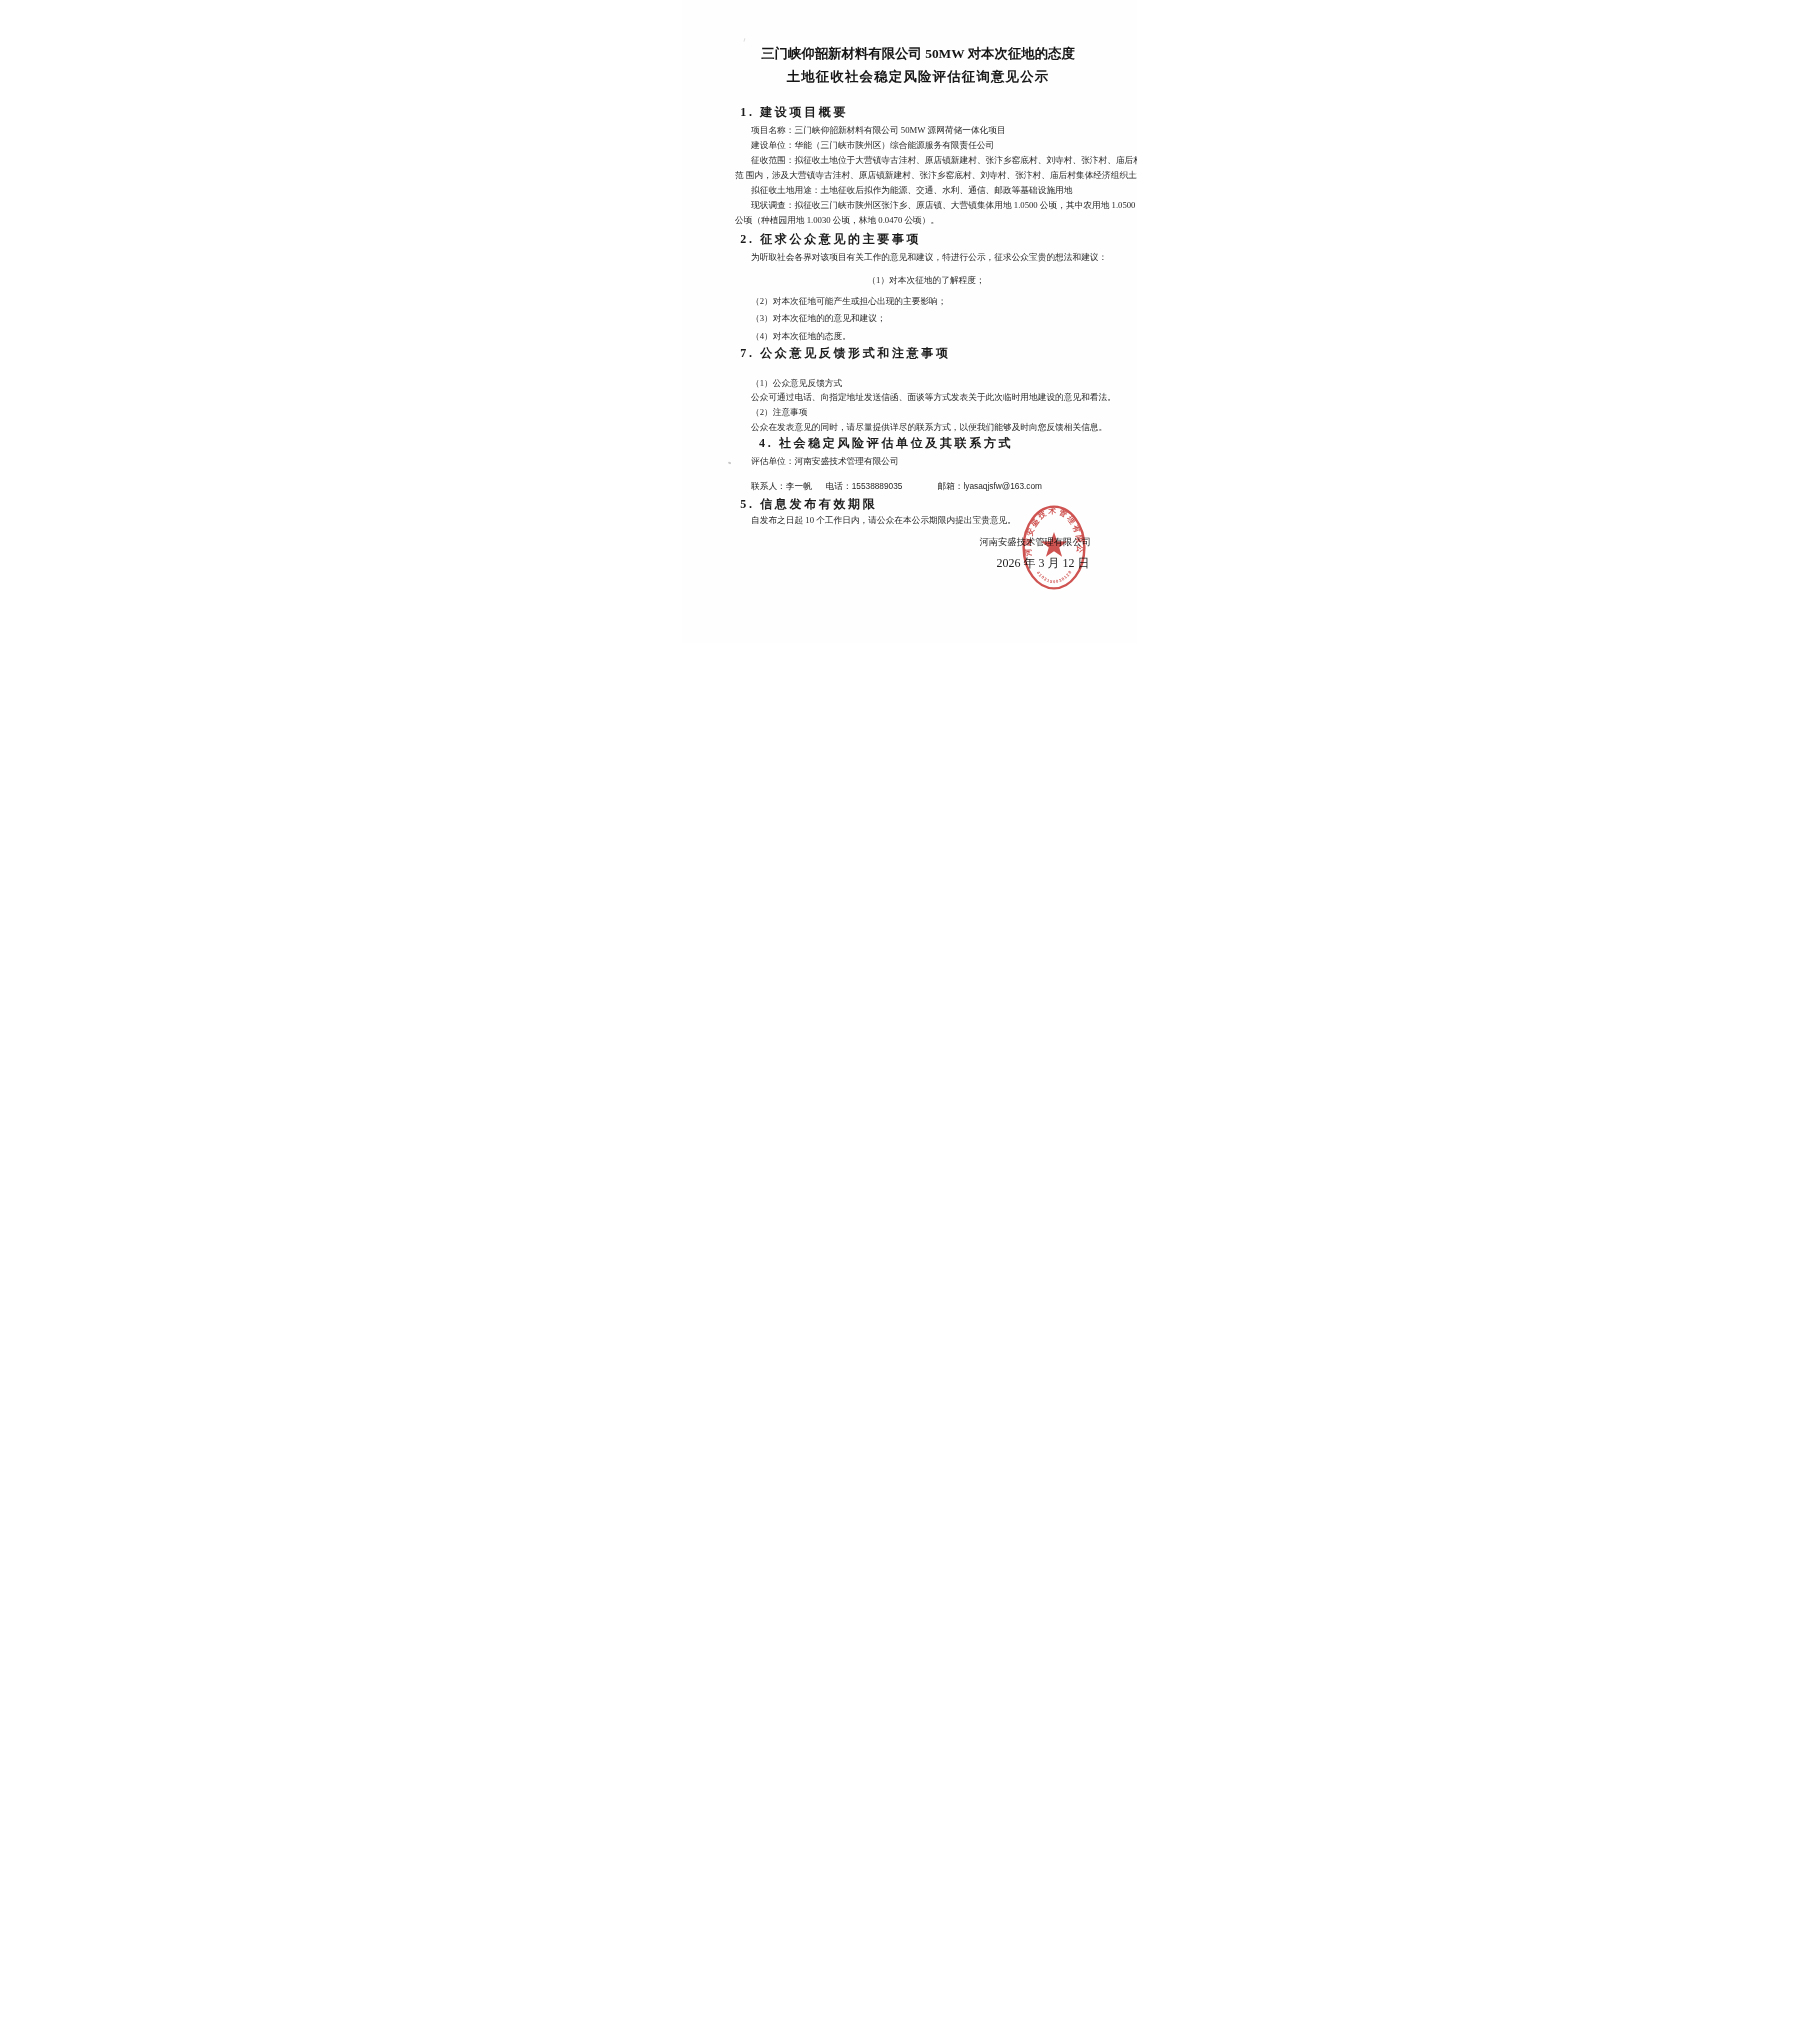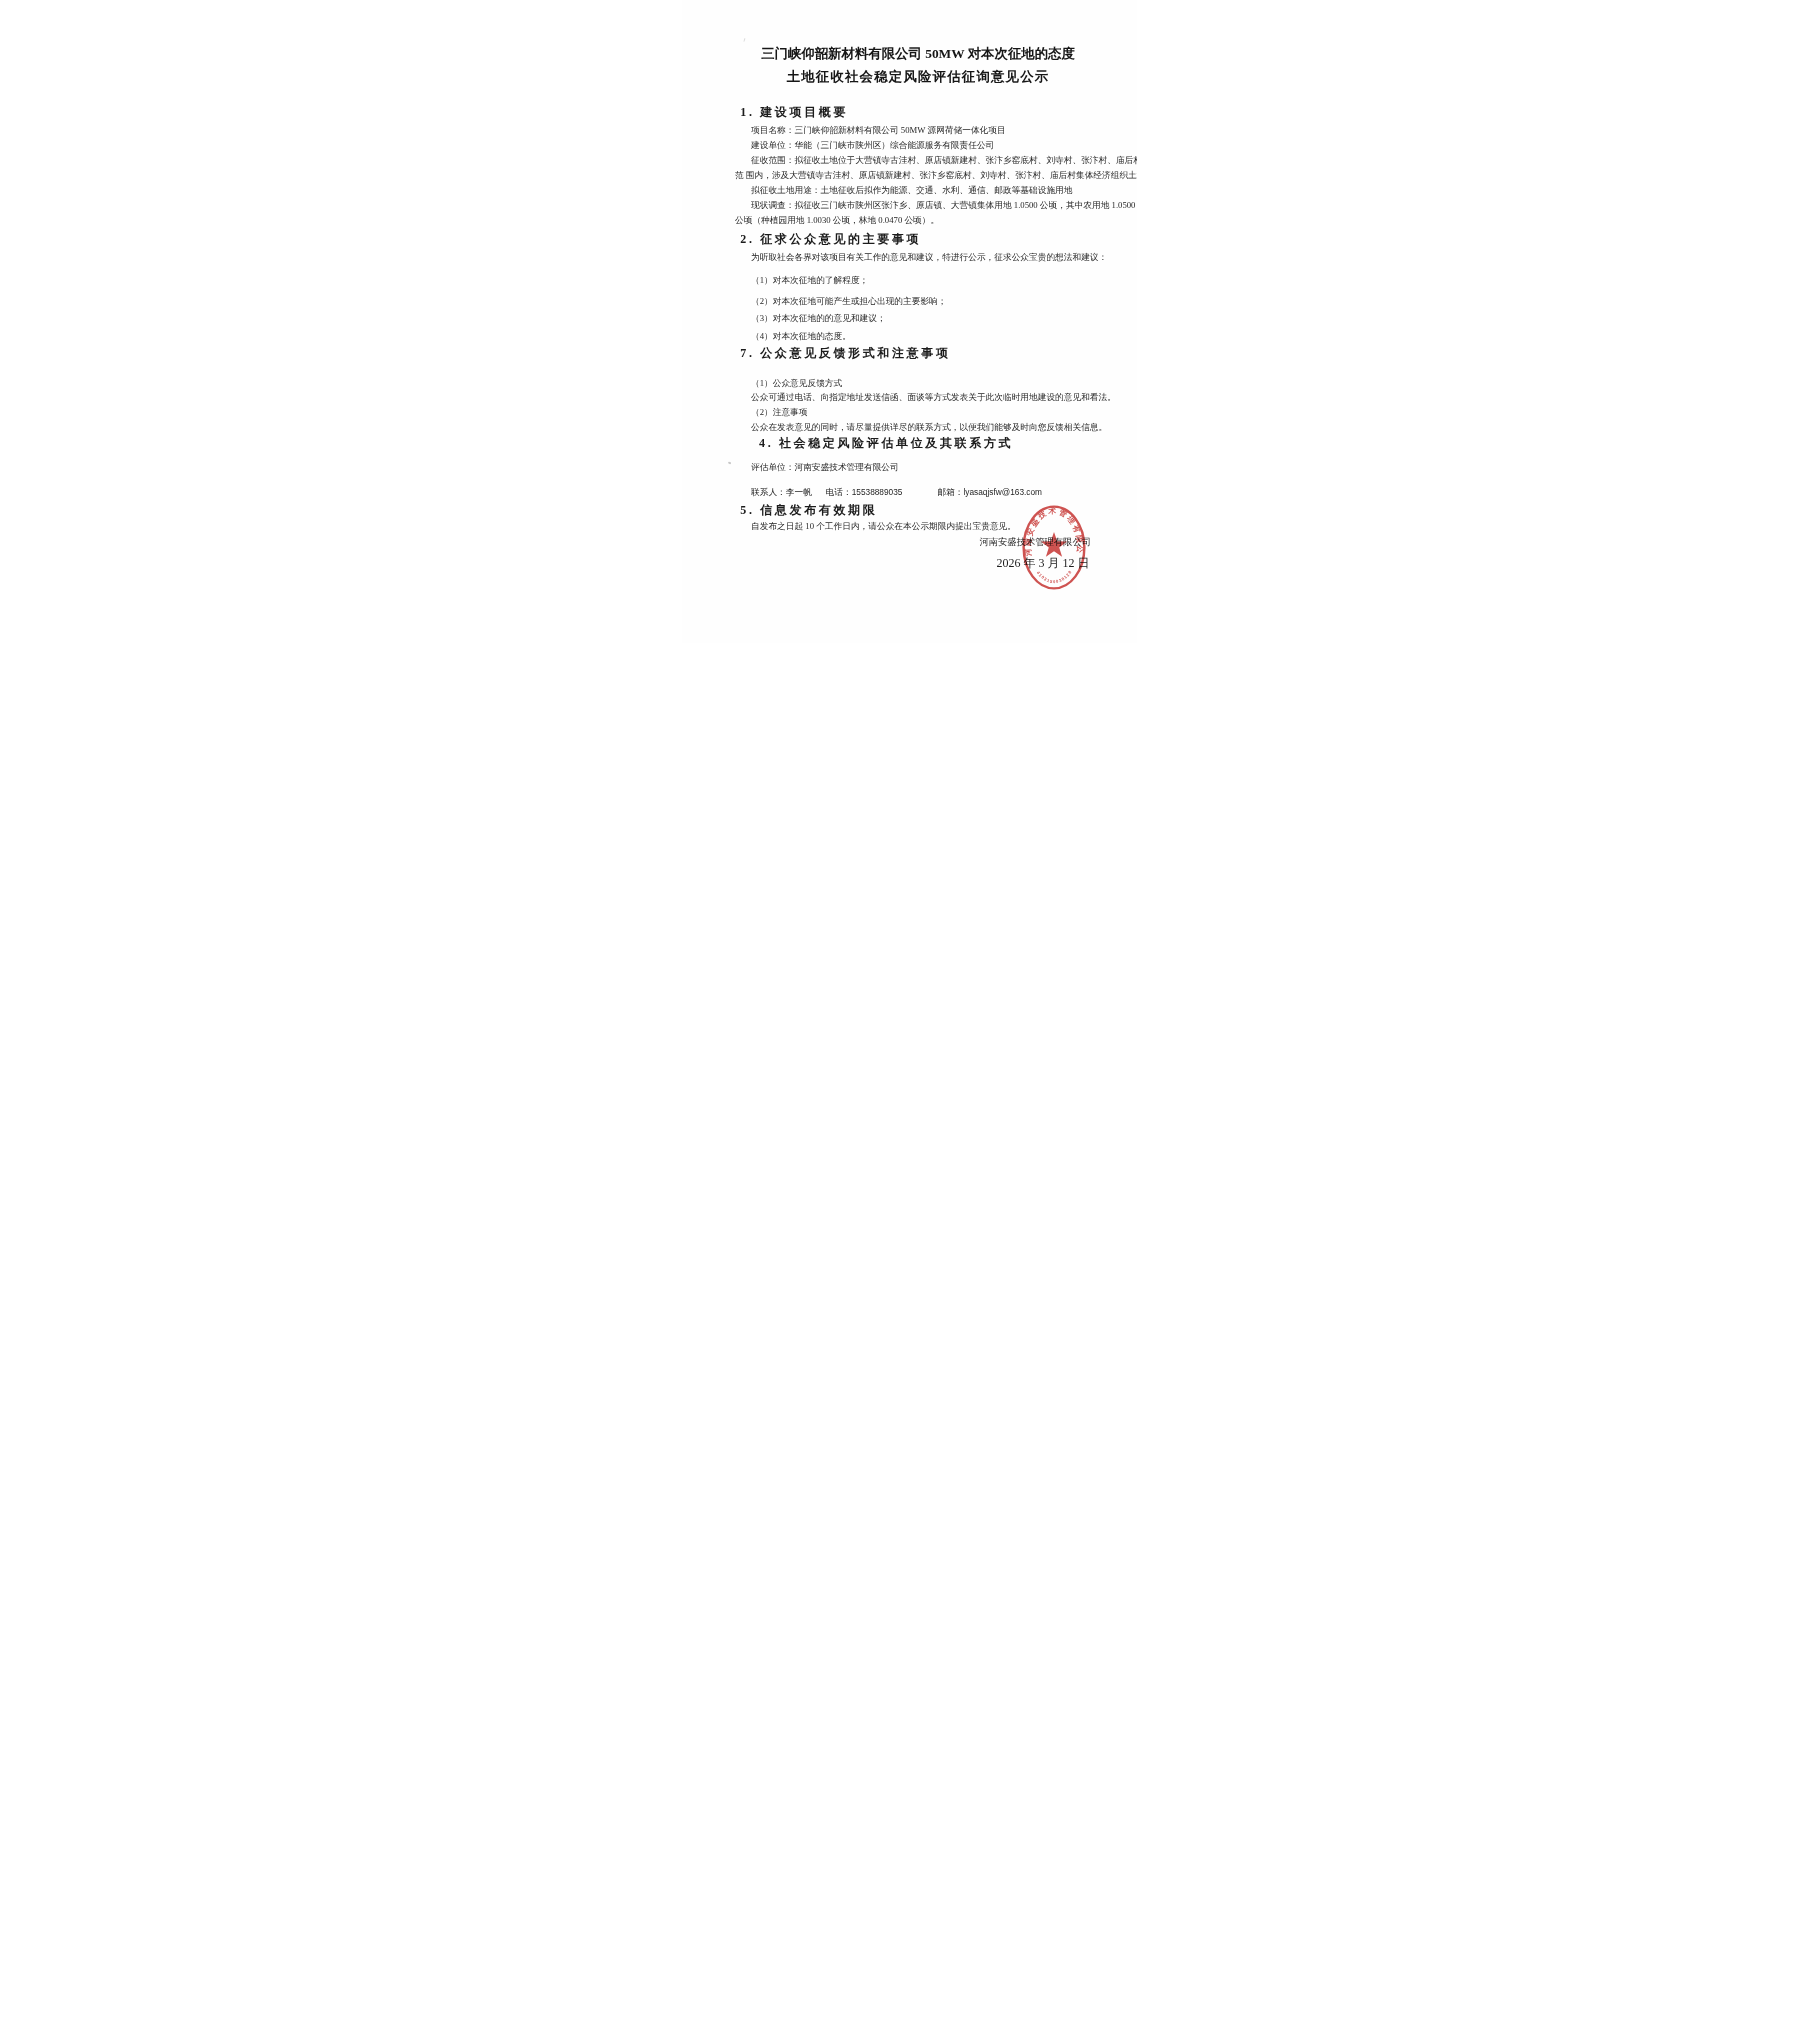--- a/index.html
+++ b/index.html
@@ -46,28 +46,28 @@
     line-height: 15px;
     white-space: nowrap;
     color: #262626;
   }
   .indent { padding-left: 16px; }
   .s3 .line { line-height: 14.6px; }
   .h1 { margin-top: 18px; }
   .s1 { margin-top: 4.9px; }
   .h2 { margin-top: 4.9px; }
   .s2-intro { margin-top: 4.9px; }
-  .item1 { margin-top: 8.5px; }
+  .item1 { margin-top: 8.5px; text-align: center; }
   .item2 { margin-top: 5.7px; }
   .item3 { margin-top: 2px; }
   .item4 { margin-top: 3.6px; }
   .h3 { margin-top: 2.4px; }
   .s3 { margin-top: 17px; }
   .h4 { margin-top: 2.8px; margin-left: 24px; }
-  .unit-line { margin-top: 11px; }
+  .unit-line { margin-top: 5px; }
   .contact-line {
     margin-top: 10px;
     display: flex;
     align-items: baseline;
     font-size: 8.7px;
     line-height: 15px;
     white-space: nowrap;
     padding-left: 16px;
   }
   .contact-gap1 { width: 13.8px; }

